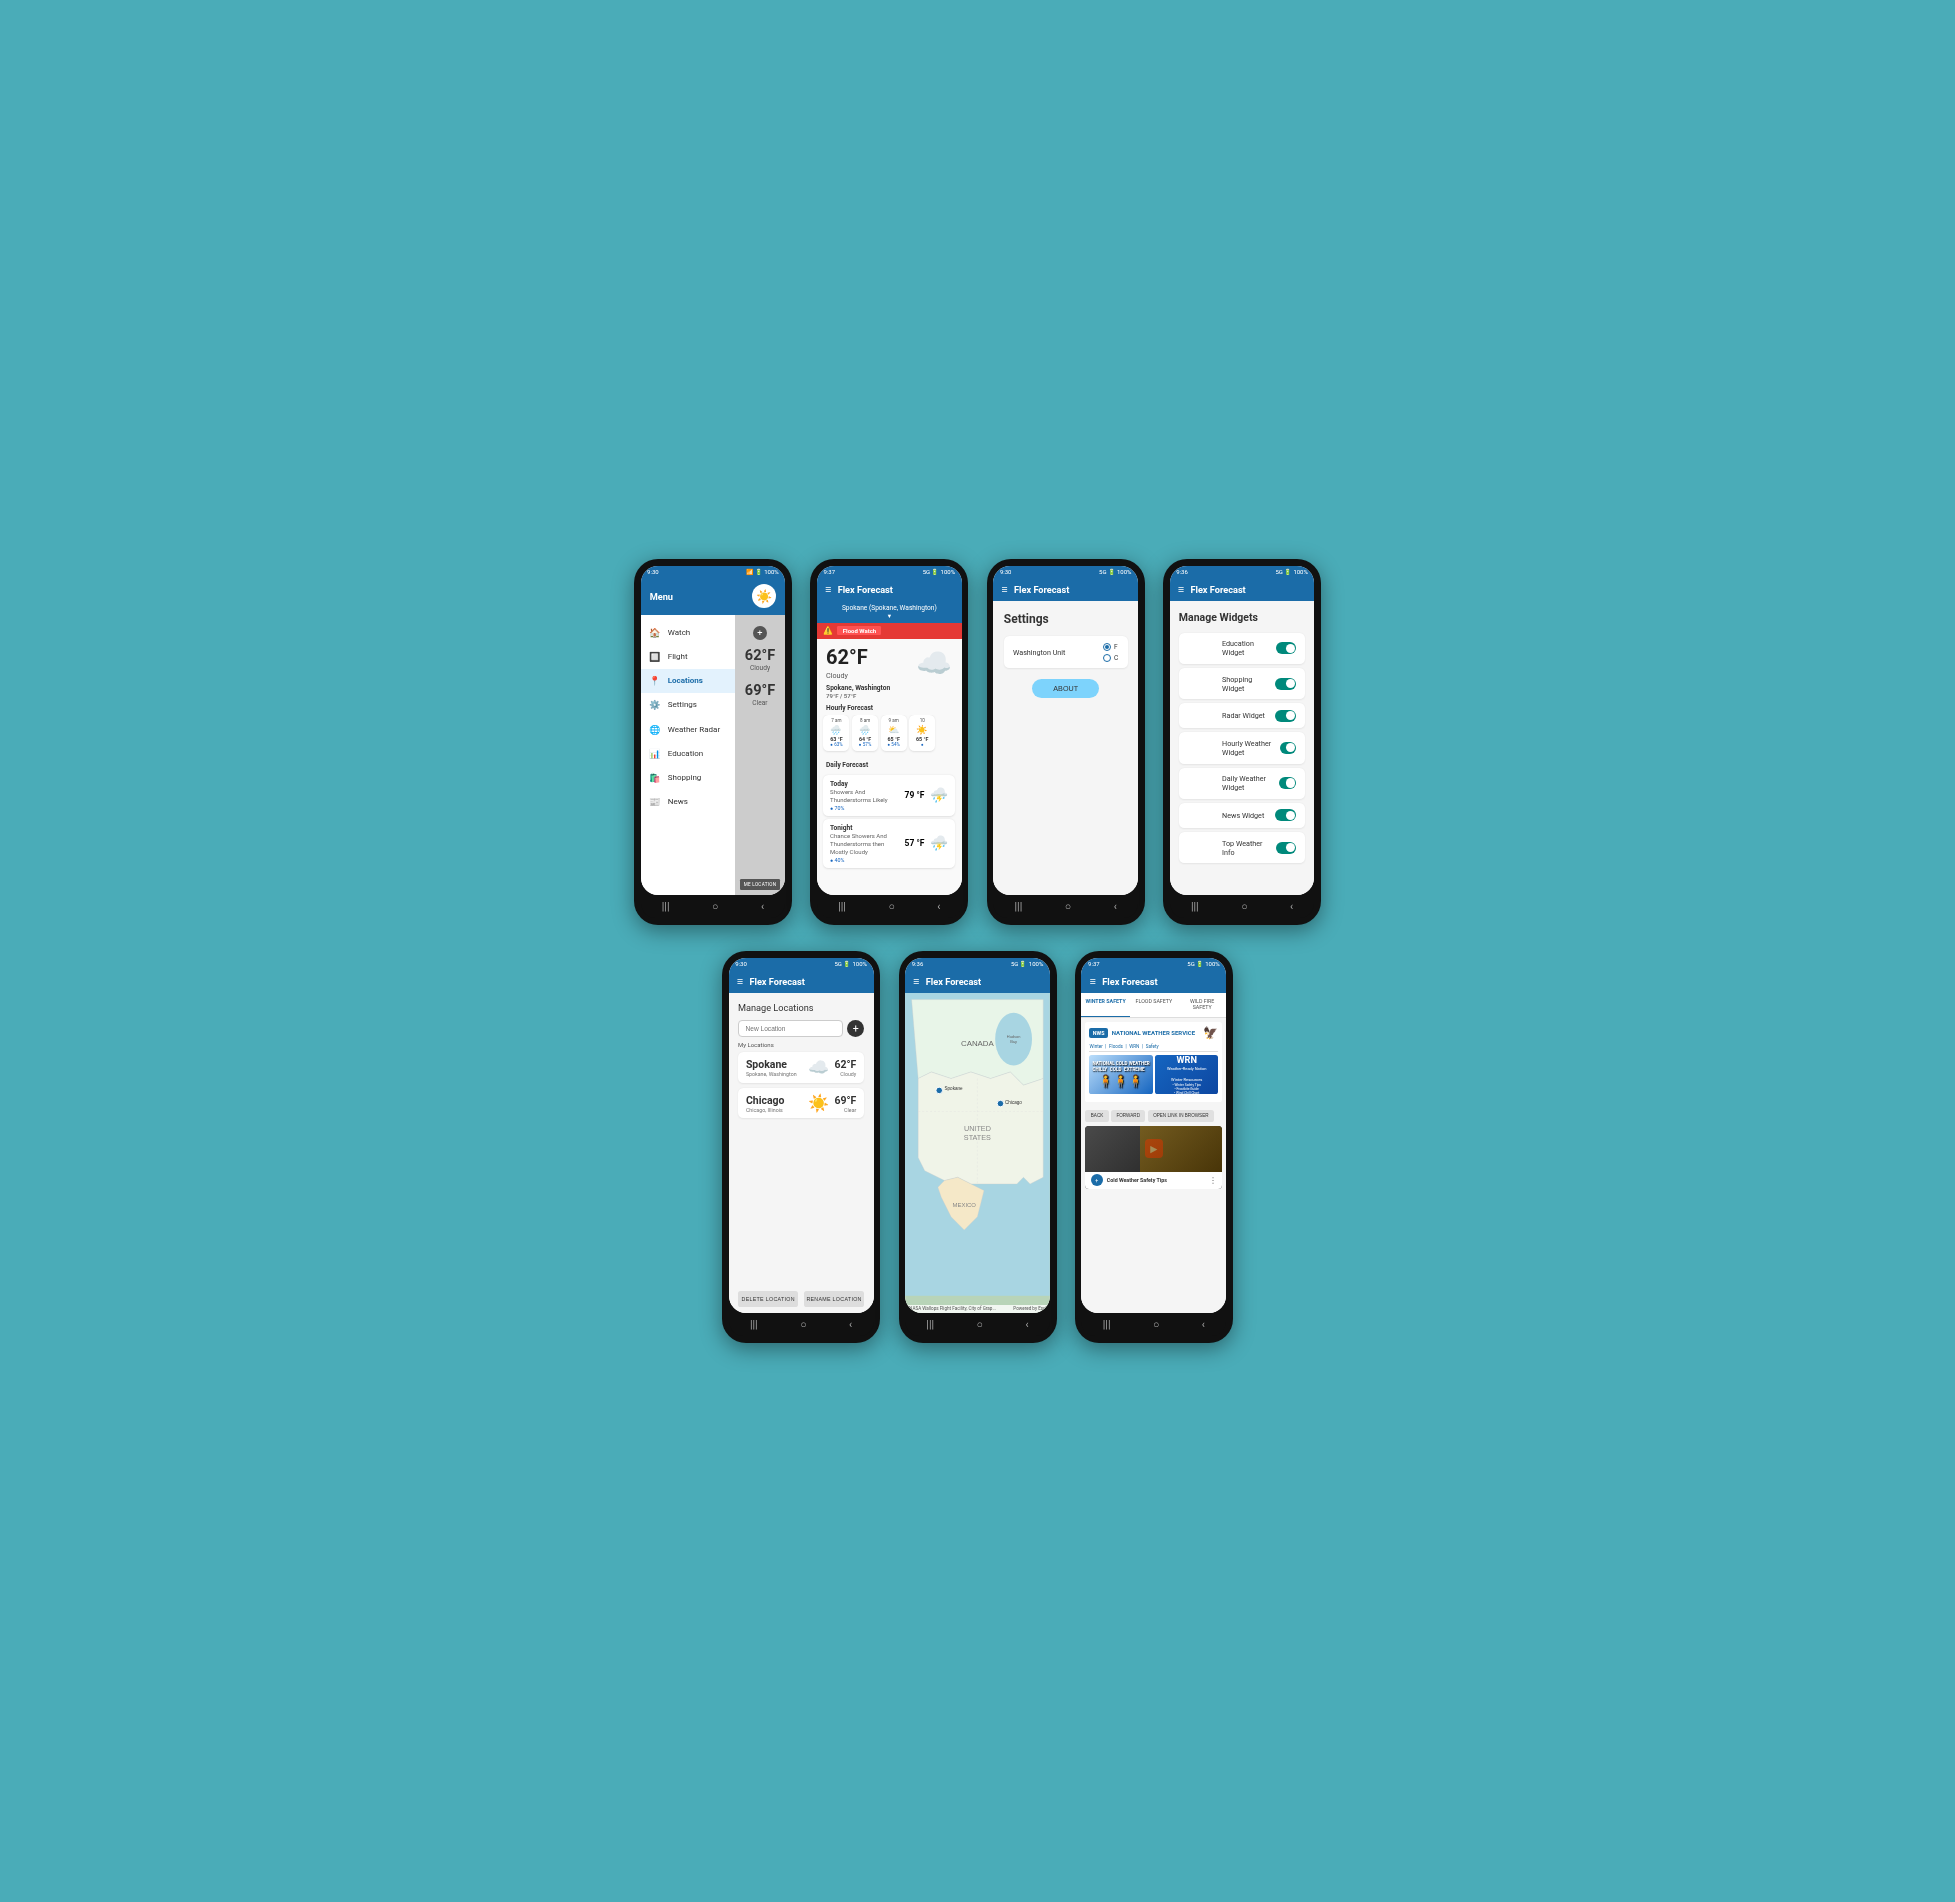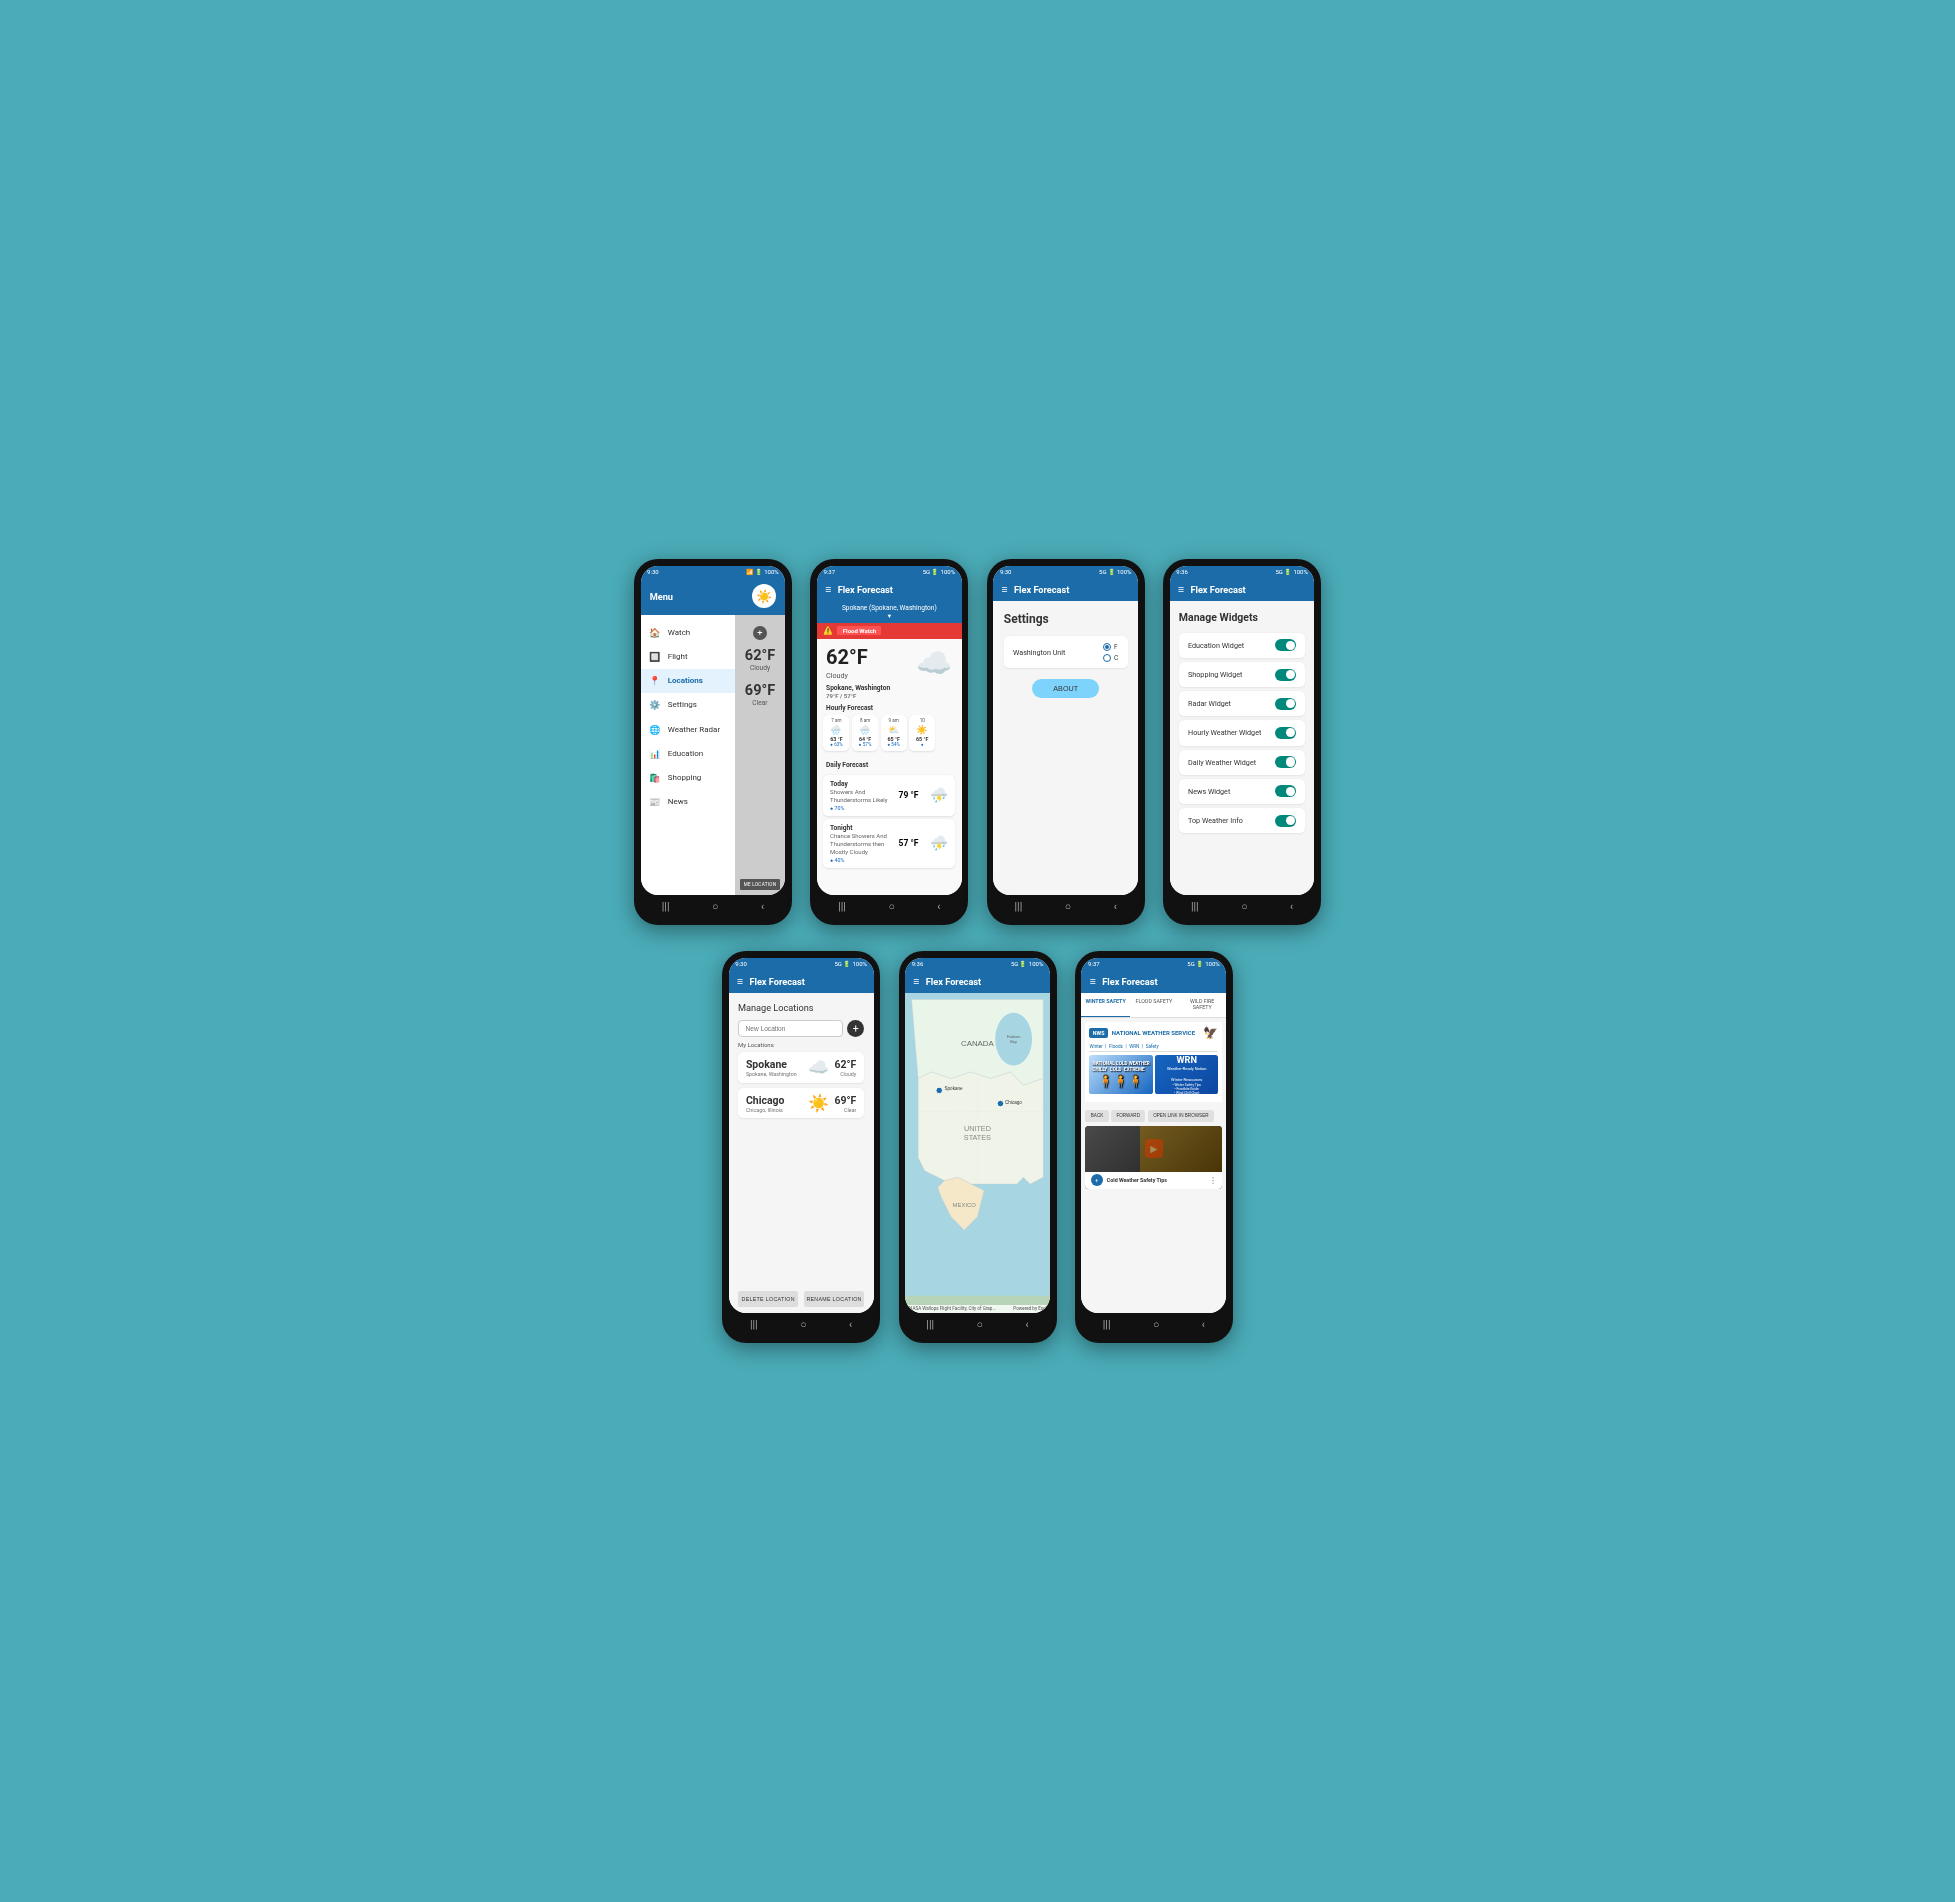--- a/index.html
+++ b/index.html
@@ -198,21 +198,21 @@
       padding: 5.3px 6.6px;
       display: flex;
       align-items: center;
       justify-content: space-between;
       box-shadow: 0 0.7px 2px rgba(0,0,0,0.1);
     }
     .daily-card .dc-left { font-size: 6px; color: #333; }
     .daily-card .dc-period { font-weight: bold; font-size: 6.6px; }
     .daily-card .dc-desc { color: #666; line-height: 1.3; max-width: 66px; }
     .daily-card .dc-rain { color: #1565c0; font-size: 5.3px; margin-top: 1.3px; }
-    .daily-card .dc-right { display: flex; align-items: center; gap: 12px; text-align: center; }
+    .daily-card .dc-right { display: flex; align-items: center; gap: 6px; text-align: center; }
     .daily-card .dc-temp { font-size: 8.5px; font-weight: bold; }
     .daily-card .dc-icon { font-size: 14.5px; }
 
     
     .settings-screen { padding: 10.5px; }
     .settings-title { font-size: 12px; font-weight: bold; color: #333; margin-bottom: 10.5px; }
     .setting-row {
       background: #fff;
       border-radius: 5.3px;
       padding: 6.6px 9.2px;
@@ -257,21 +257,21 @@
     .widget-row {
       background: #fff;
       border-radius: 5.3px;
       padding: 6.6px 9.2px;
       margin-bottom: 4px;
       display: flex;
       align-items: center;
       justify-content: space-between;
       box-shadow: 0 0.7px 2px rgba(0,0,0,0.07);
     }
-    .widget-label { font-size: 7.2px; color: #333; }
+    .widget-label { font-size: 7.2px; color: #333; margin-left: 34px; }
     .toggle {
       width: 21px; height: 12px;
       background: #00897b;
       border-radius: 6px;
       position: relative;
       cursor: pointer;
     }
     .toggle::after {
       content: '';
       position: absolute;

